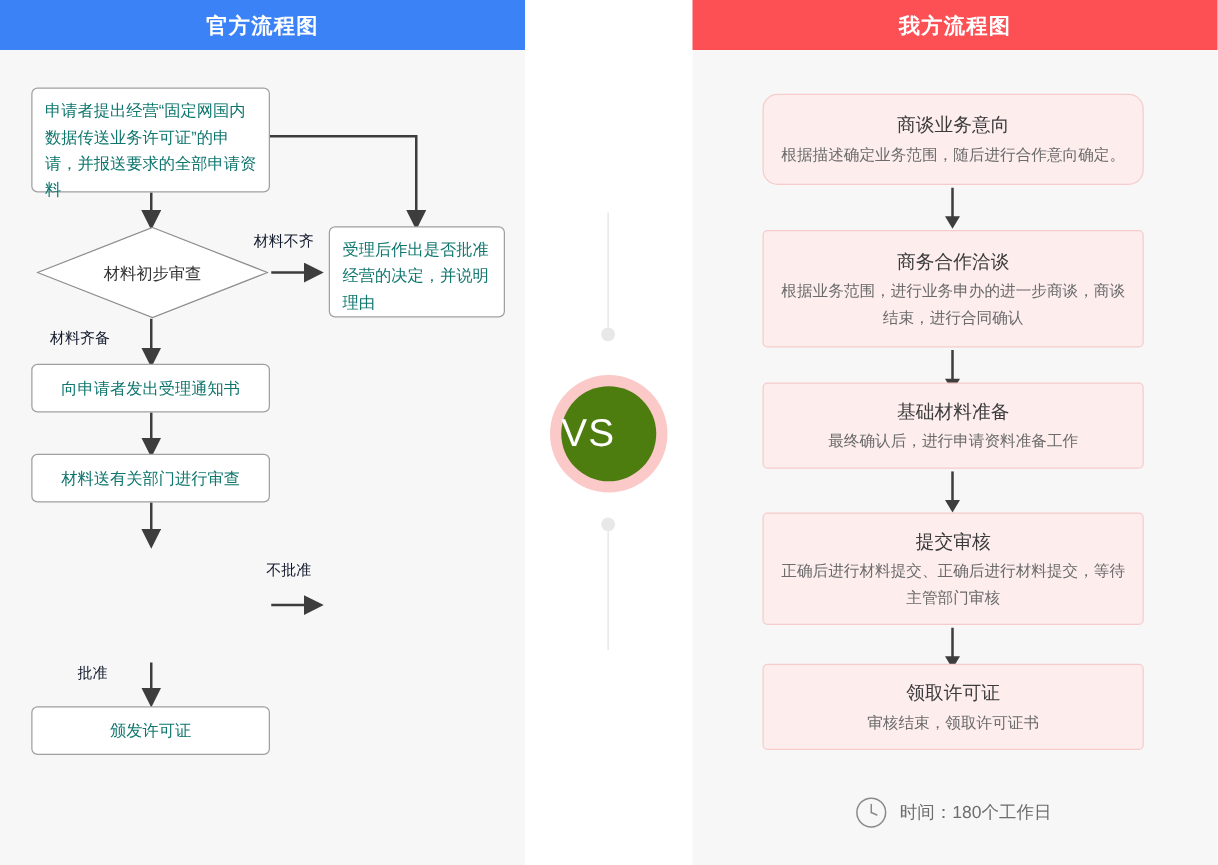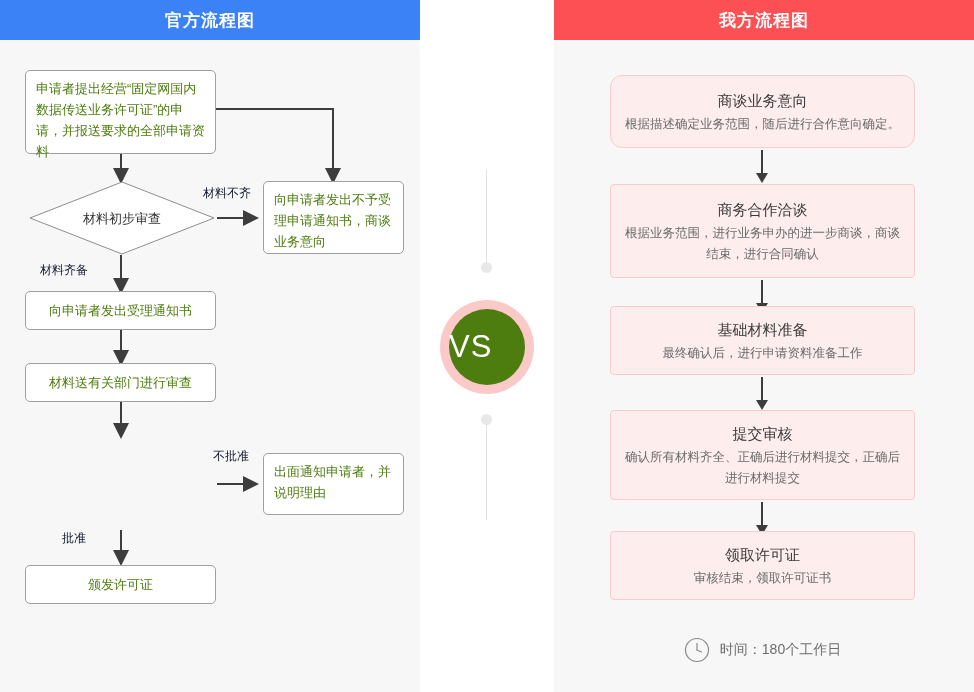--- a/index.html
+++ b/index.html
@@ -23,21 +23,21 @@
   }
   .hdr-official{background:#3b82f6;}
   .hdr-ours{background:#fd5055;}
 
   
   .fc{position:absolute;left:0;top:40px;width:420px;height:652px;}
 
   .node{
     position:absolute;box-sizing:border-box;
     background:#ffffff;border:1px solid #a0a0a0;border-radius:5px;
-    color:#4d7c0f;font-size:13px;line-height:21px;
+    color:#0f766e;font-size:13px;line-height:21px;
   }
   .node .txt{display:block;padding:7px 10px;}
   .node.center .txt{text-align:center;}
   .node.center{display:flex;align-items:center;justify-content:center;}
 
   .diamond{position:absolute;}
   .diamond svg{position:absolute;left:0;top:0;}
   .diamond .dlabel{
     position:absolute;left:0;top:0;width:100%;height:100%;
     display:flex;align-items:center;justify-content:center;
@@ -127,42 +127,39 @@
         <line x1="217" y1="444" x2="255" y2="444" stroke="#3d3d3d" stroke-width="2" marker-end="url(#ah)"></line>
 
         <line x1="121" y1="490" x2="121" y2="522" stroke="#3d3d3d" stroke-width="2" marker-end="url(#ah)"></line>
       </svg>
 
       <div class="node" style="left:25px;top:30px;width:191px;height:84px;">
         <span class="txt">申请者提出经营“固定网国内数据传送业务许可证”的申请，并报送要求的全部申请资料</span>
       </div>
 
       <div class="node" style="left:263px;top:141px;width:141px;height:73px;">
-        <span class="txt">向申请者发出不予受理申请通知书，商谈业务意向</span>
+        <span class="txt">受理后作出是否批准经营的决定，并说明理由</span>
       </div>
 
       <div class="diamond" style="left:29px;top:141px;width:186px;height:74px;">
         <svg width="186" height="74" viewBox="0 0 186 74">
           <polygon points="93,1 185,37 93,73 1,37" fill="#ffffff" stroke="#8e8e8e" stroke-width="1"></polygon>
         </svg>
         <div class="dlabel">材料初步审查</div>
       </div>
 
       <div class="node center" style="left:25px;top:251px;width:191px;height:39px;">
         <span class="txt">向申请者发出受理通知书</span>
       </div>
 
       <div class="node center" style="left:25px;top:323px;width:191px;height:39px;">
         <span class="txt">材料送有关部门进行审查</span>
       </div>
 
 
-      <div class="node" style="left:263px;top:413px;width:141px;height:62px;">
-        <span class="txt">出面通知申请者，并说明理由</span>
-      </div>
 
       <div class="node center" style="left:25px;top:525px;width:191px;height:39px;">
         <span class="txt">颁发许可证</span>
       </div>
 
       <div class="edge-label" style="left:203px;top:145px;">材料不齐</div>
       <div class="edge-label" style="left:40px;top:222px;">材料齐备</div>
       <div class="edge-label" style="left:213px;top:408px;">不批准</div>
       <div class="edge-label" style="left:62px;top:490px;">批准</div>
 
@@ -209,21 +206,21 @@
         <div class="rtitle">基础材料准备</div>
         <div class="rdesc">最终确认后，进行申请资料准备工作</div>
       </div>
       <svg class="rarrow" style="top:337px;" viewBox="0 0 24 34">
         <line x1="12" y1="0" x2="12" y2="24" stroke="#3d3d3d" stroke-width="2"></line>
         <path d="M6,23 L12,33 L18,23 z" fill="#3d3d3d"></path>
       </svg>
 
       <div class="rbox" style="top:370px;height:90px;">
         <div class="rtitle">提交审核</div>
-        <div class="rdesc">确认所有材料齐全、正确后进行材料提交，正确后进行材料提交</div>
+        <div class="rdesc">正确后进行材料提交、正确后进行材料提交，等待主管部门审核</div>
       </div>
       <svg class="rarrow" style="top:462px;" viewBox="0 0 24 34">
         <line x1="12" y1="0" x2="12" y2="24" stroke="#3d3d3d" stroke-width="2"></line>
         <path d="M6,23 L12,33 L18,23 z" fill="#3d3d3d"></path>
       </svg>
 
       <div class="rbox" style="top:491px;height:69px;">
         <div class="rtitle">领取许可证</div>
         <div class="rdesc">审核结束，领取许可证书</div>
       </div>

